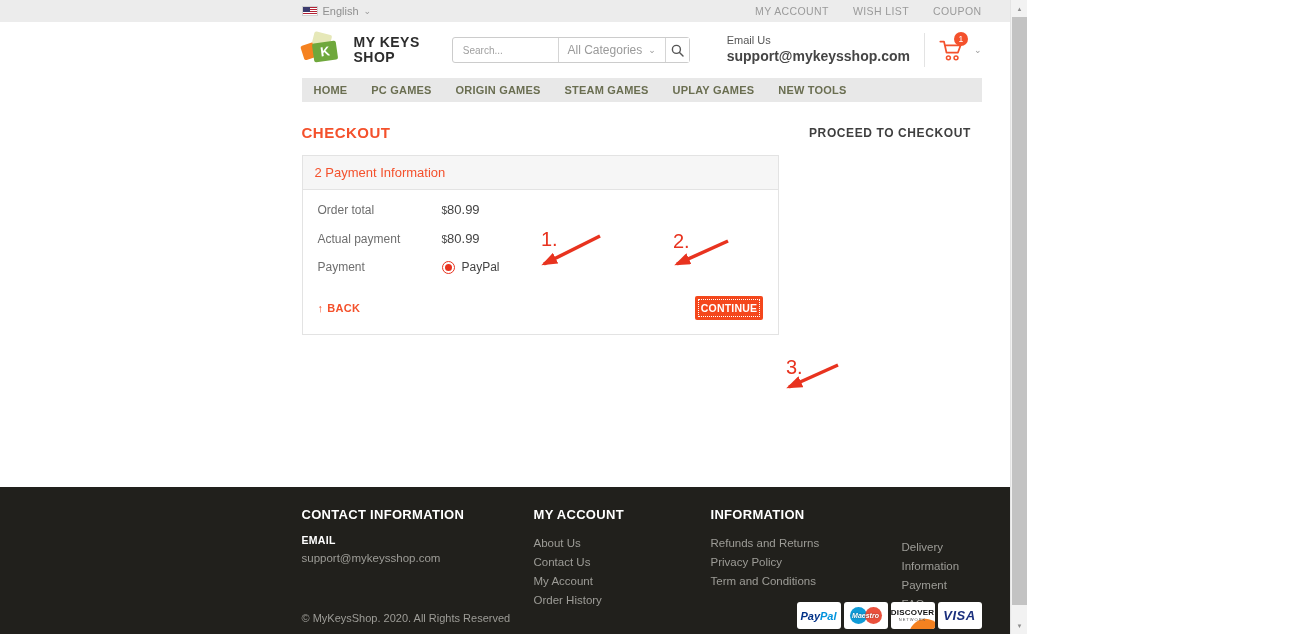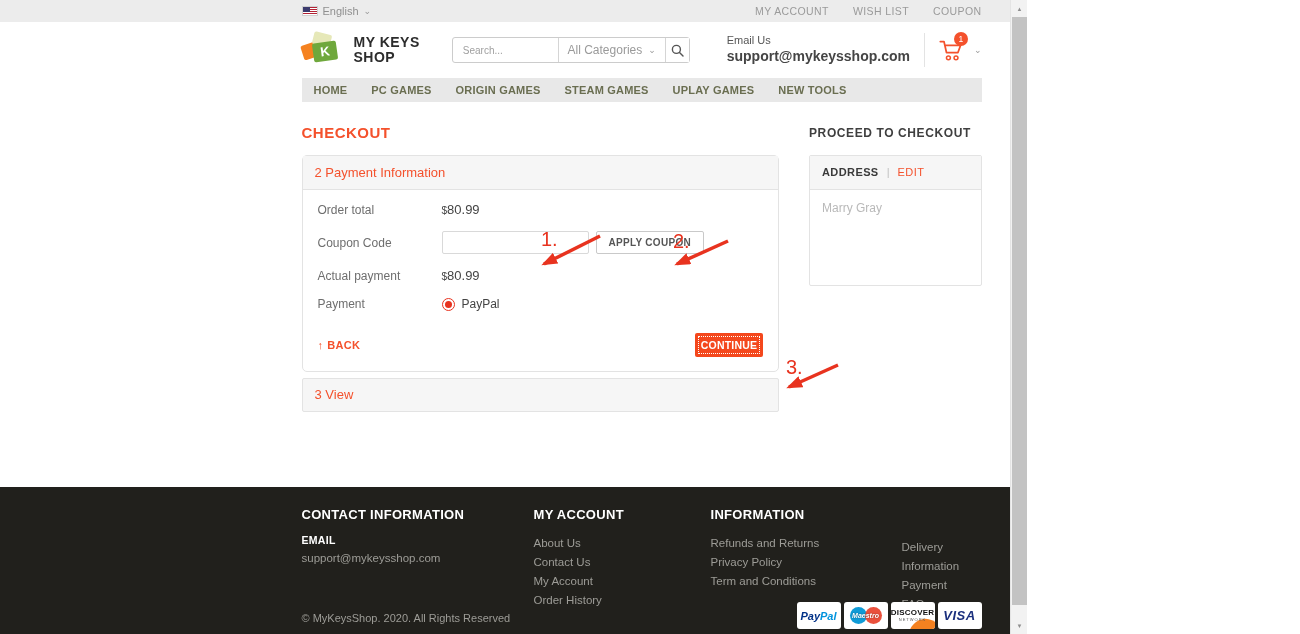--- a/index.html
+++ b/index.html
@@ -52,21 +52,21 @@
   
   .main { height:385px; background:#fff; }
   .main .container { padding-top:20px; }
   .cols { display:flex; gap:30px; }
   .leftcol { width:490px; }
   .rightcol { width:177px; }
   .pagetitle { font-size:15px; font-weight:bold; color:#f4512c; letter-spacing:.5px; margin:2px 0 14px; }
   .accbox { background:#f6f6f6; border:1px solid #e3e3e3; border-radius:2px; font-size:13px; color:#f4512c; cursor:pointer; }
   .accbox.single { height:35px; line-height:33px; padding-left:12px; }
   .accbox.view { height:34px; line-height:32px; padding-left:12px; }
-  .paybox { border:1px solid #e3e3e3; border-radius:5px; margin:3px 0 6px; background:#fff; }
+  .paybox { border:1px solid #e3e3e3; border-radius:0; margin:3px 0 6px; background:#fff; }
   .paybox .acchead { height:34px; line-height:33px; padding-left:12px; background:#f6f6f6; border-bottom:1px solid #e3e3e3; font-size:13px; color:#f4512c; cursor:pointer; }
   .paybody { padding:12px 15px 14px; }
   .prow { display:flex; align-items:center; margin-bottom:14px; }
   .plabel { width:124px; font-size:12px; color:#6e6e6e; flex-shrink:0; }
   .price { font-size:13px; color:#444; }
   .price .cur { font-size:10px; }
   .coupon-input { width:147px; height:23px; border:1px solid #d9d9d9; border-radius:2px; outline:none; padding:0 6px; font-size:12px; font-family:inherit; }
   .applybtn { height:23px; margin-left:7px; padding:0 12px; background:#fff; border:1px solid #c9c9c9; border-radius:2px;
               font-size:10px; font-weight:bold; color:#555; letter-spacing:.3px; cursor:pointer; font-family:inherit; }
   .radio { width:13px; height:13px; border:1px solid #e8331f; border-radius:50%; display:inline-flex; align-items:center; justify-content:center; margin-right:7px; cursor:pointer; }
@@ -212,56 +212,42 @@
 
 
             <div class="paybox">
               <div class="acchead">2 Payment Information</div>
               <div class="paybody">
                 <div class="prow">
                   <span class="plabel">Order total</span>
                   <span class="price"><span class="cur">$</span><span>80.99</span></span>
                 </div>
                 <div class="prow">
-                  <span class="plabel">Coupon Code</span>
-                  <input class="coupon-input" type="text" value="" style="">
-                  <button class="applybtn">APPLY COUPON</button>
-                </div>
-                <div class="prow">
                   <span class="plabel">Actual payment</span>
                   <span class="price"><span class="cur">$</span><span>80.99</span></span>
                 </div>
                 <div class="prow">
                   <span class="plabel">Payment</span>
                   <span class="radio"></span>
                   <span class="paymethod">PayPal</span>
                 </div>
                 <div class="actions">
                   <span class="backlink">
                     <span>↑</span>
                     <span>BACK</span>
                   </span>
                   <button class="continuebtn">CONTINUE</button>
                 </div>
               </div>
             </div>
 
-            <div class="accbox view">3 View</div>
           </div>
 
           <div class="rightcol">
             <div class="sidetitle">PROCEED TO CHECKOUT</div>
-            <div class="sidebox">
-              <div class="shead">
-                <span class="alabel">ADDRESS</span>
-                <span class="sep">|</span>
-                <span class="edit">EDIT</span>
-              </div>
-              <div class="sbody">Marry Gray</div>
-            </div>
           </div>
         </div>
       </div>
     </div>
 
     <div class="footer">
       <div class="container">
         <div class="fcol c1">
           <div class="fhead">CONTACT INFORMATION</div>
           <div class="femail-label">EMAIL</div>

